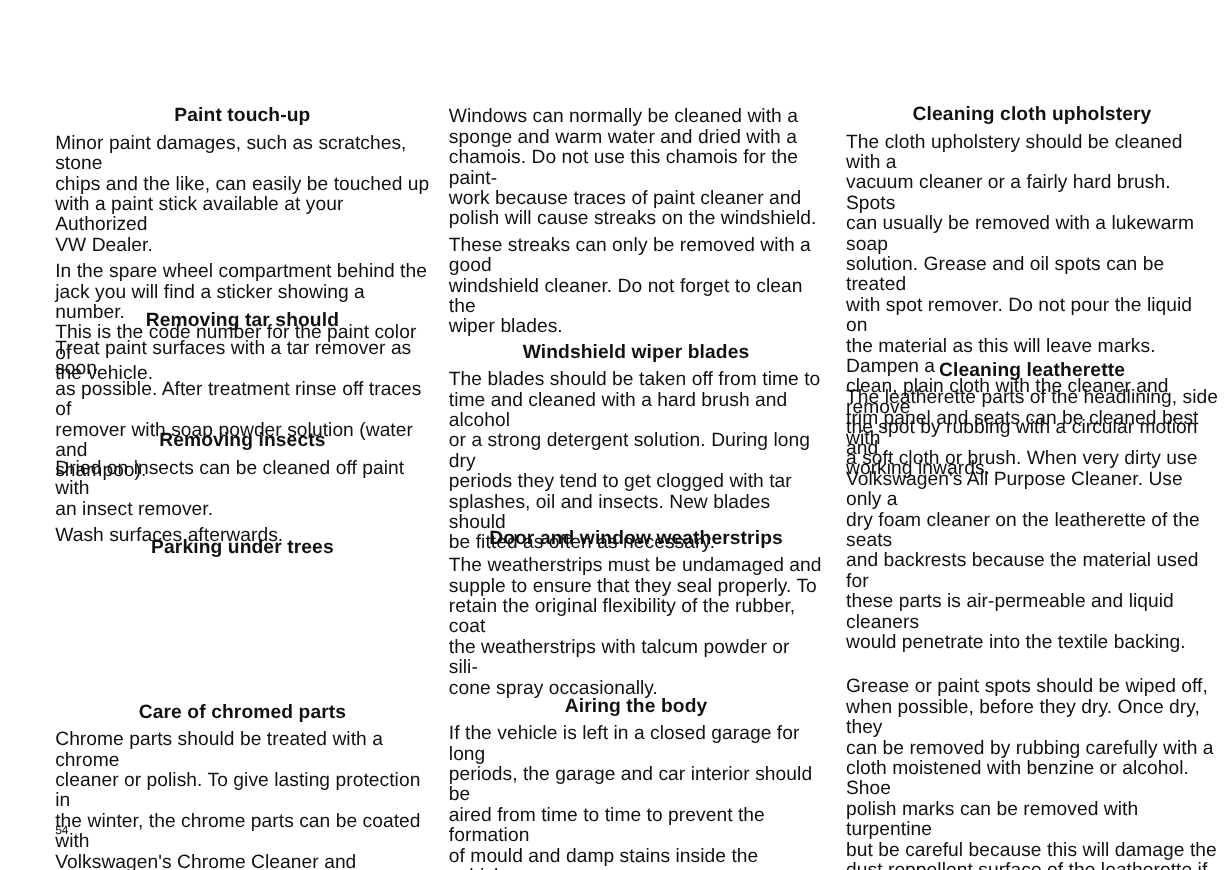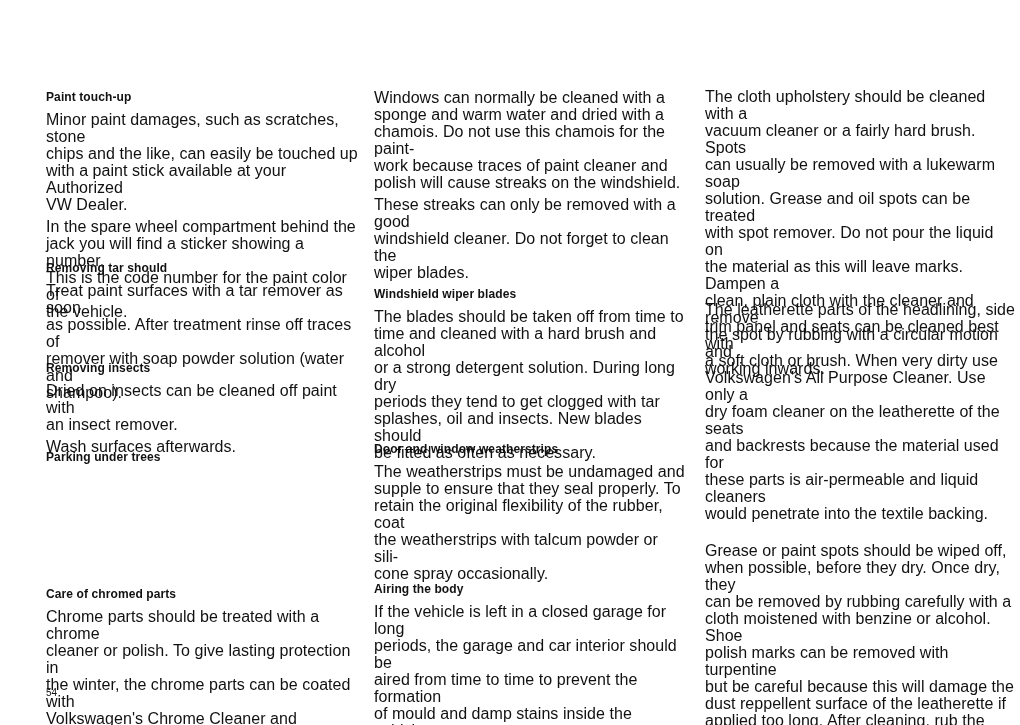--- a/index.html
+++ b/index.html
@@ -7,22 +7,23 @@
     width: 1020px; height: 725px; position: relative; overflow: hidden;
     font-family: "Liberation Sans", "DejaVu Sans", sans-serif;
     color: #111111;
   }
   .col { position: absolute; top: 0; }
   .col-1 { left: 46px; width: 312px; }
   .col-2 { left: 374px; width: 312px; }
   .col-3 { left: 705px; width: 310px; }
   .sec { position: absolute; left: 0; width: 100%; }
   h3 {
-    margin: 0 0 6px 0; font-size: 12px; font-weight: bold; line-height: 16px;
+    margin: 0 0 6px 0; font-size: 16px; font-weight: bold; line-height: 16px;
     letter-spacing: 0.1px;
+    text-align: center;
   }
   p {
     margin: 0 0 5px 0; font-size: 16px; line-height: 17px;
     letter-spacing: 0.05px; white-space: pre-line;
   }
   .page-number {
     position: absolute; left: 46px; top: 684px; font-size: 10px; line-height: 17px;
   }
 </style>
 </head>
@@ -97,31 +98,33 @@
     <h3>Airing the body</h3>
     <p>If the vehicle is left in a closed garage for long
 periods, the garage and car interior should be
 aired from time to time to prevent the formation
 of mould and damp stains inside the vehicle.</p>
   </div>
 </div>
 
 <div class="col col-3">
   <div class="sec" style="top:88px">
+    <h3>Cleaning cloth upholstery</h3>
     <p>The cloth upholstery should be cleaned with a
 vacuum cleaner or a fairly hard brush. Spots
 can usually be removed with a lukewarm soap
 solution. Grease and oil spots can be treated
 with spot remover. Do not pour the liquid on
 the material as this will leave marks. Dampen a
 clean, plain cloth with the cleaner and remove
 the spot by rubbing with a circular motion and
 working inwards.</p>
   </div>
   <div class="sec" style="top:301px">
+    <h3>Cleaning leatherette</h3>
     <p>The leatherette parts of the headlining, side
 trim panel and seats can be cleaned best with
 a soft cloth or brush. When very dirty use
 Volkswagen's All Purpose Cleaner. Use only a
 dry foam cleaner on the leatherette of the seats
 and backrests because the material used for
 these parts is air-permeable and liquid cleaners
 would penetrate into the textile backing.</p>
     <p style="margin-top:20px">Grease or paint spots should be wiped off,
 when possible, before they dry. Once dry, they

